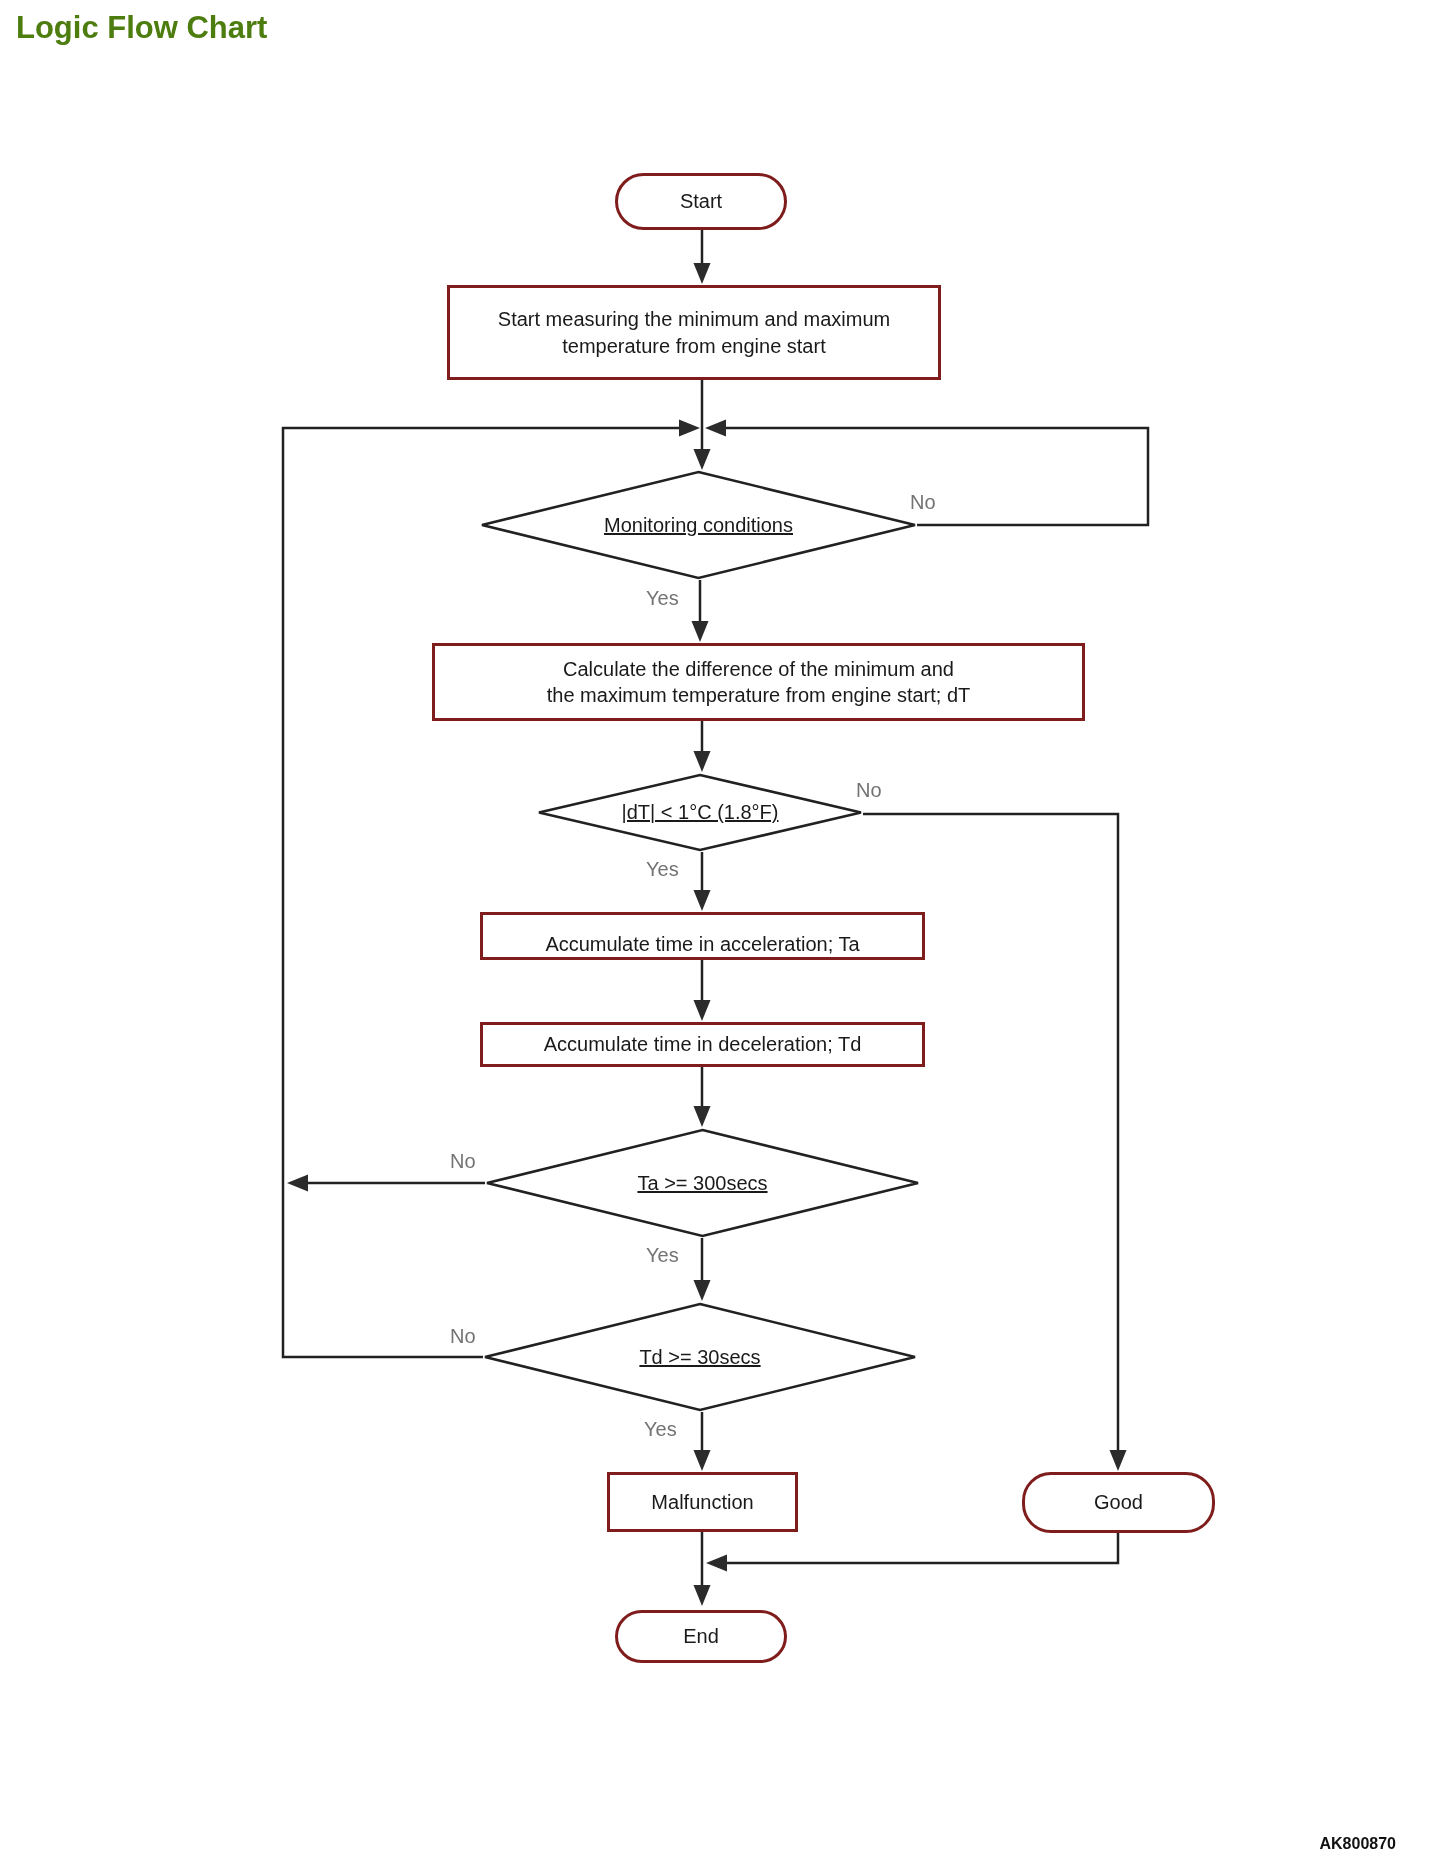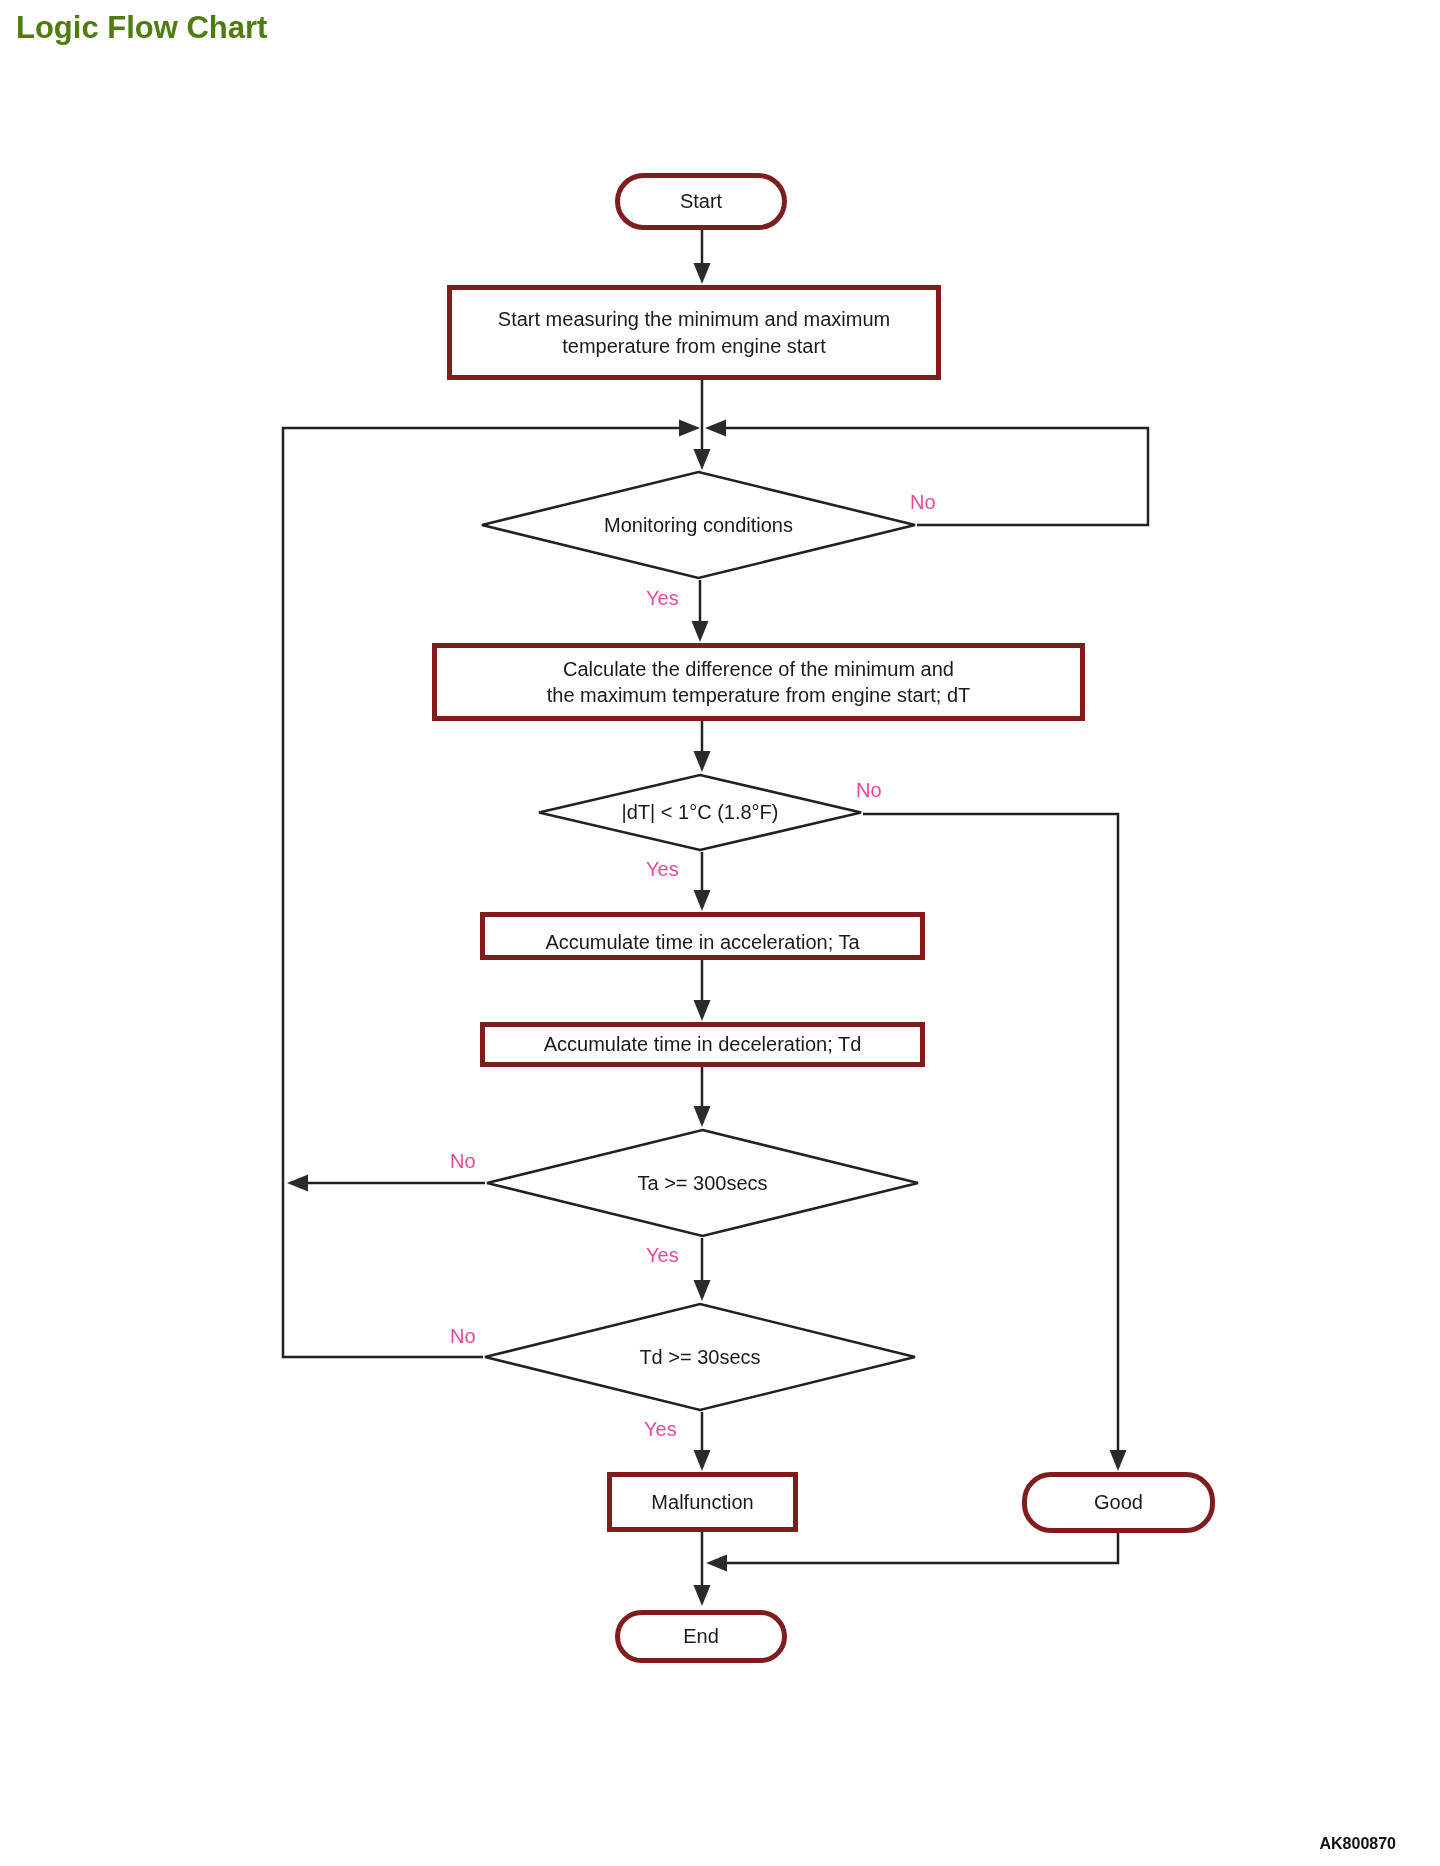--- a/index.html
+++ b/index.html
@@ -28,42 +28,42 @@
     font-size: 16px;
     font-weight: bold;
     color: #111;
     text-align: center;
   }
   svg.wires { position: absolute; left: 0; top: 0; }
   .node {
     position: absolute;
     box-sizing: border-box;
     background: #ffffff;
-    border: 5px solid #7f1d1d;
+    border: 3px solid #7f1d1d;
     display: flex;
     align-items: center;
     justify-content: center;
     text-align: center;
     font-size: 20px;
     line-height: 1.32;
     color: #1a1a1a;
     white-space: pre-line;
   }
   .terminal { border-radius: 30px; }
   .decision {
     border: none;
     background: transparent;
     padding: 0;
   }
   .decision svg { position: absolute; left: 0; top: 0; }
-  .decision .lbl { position: relative; z-index: 2; }
+  .decision .lbl { position: relative; z-index: 2; text-decoration: underline; }
   .edge-label {
     position: absolute;
     font-size: 20px;
-    color: #ec4899;
+    color: #737373;
     background: transparent;
   }
 </style>
 </head>
 <body>
 
 <div class="canvas">
 
   <div class="page-title">Logic Flow Chart</div>
 

